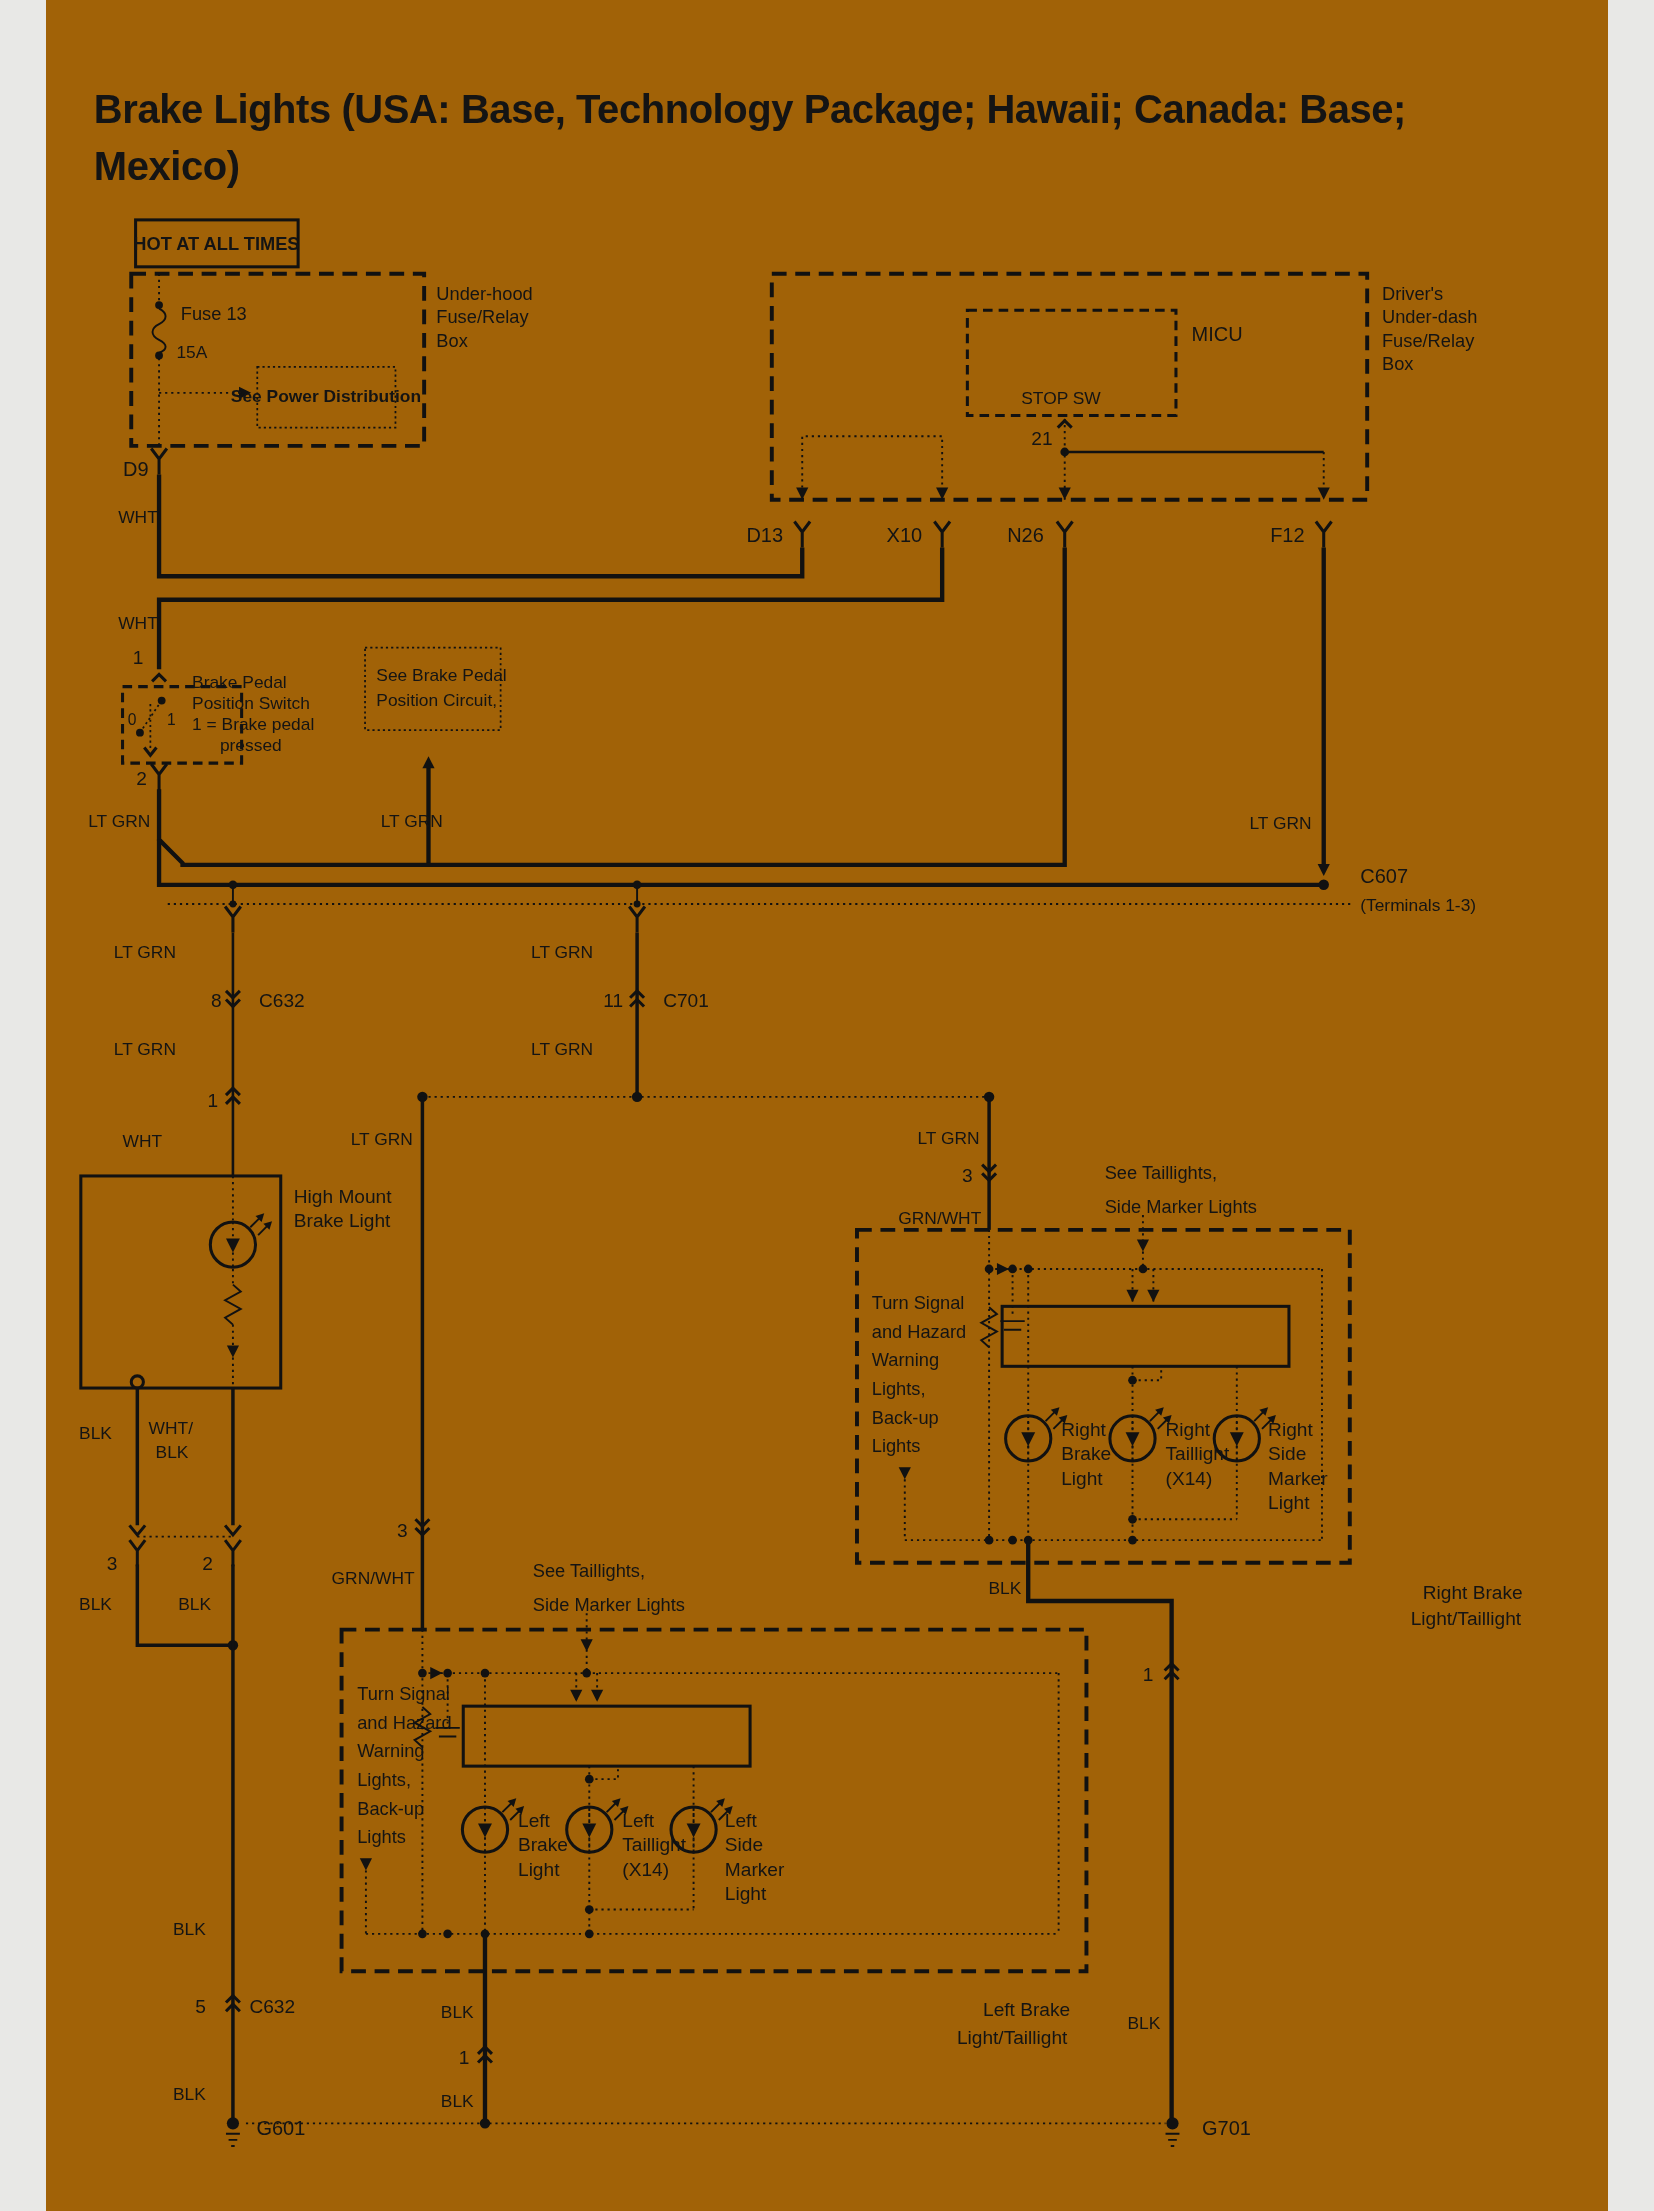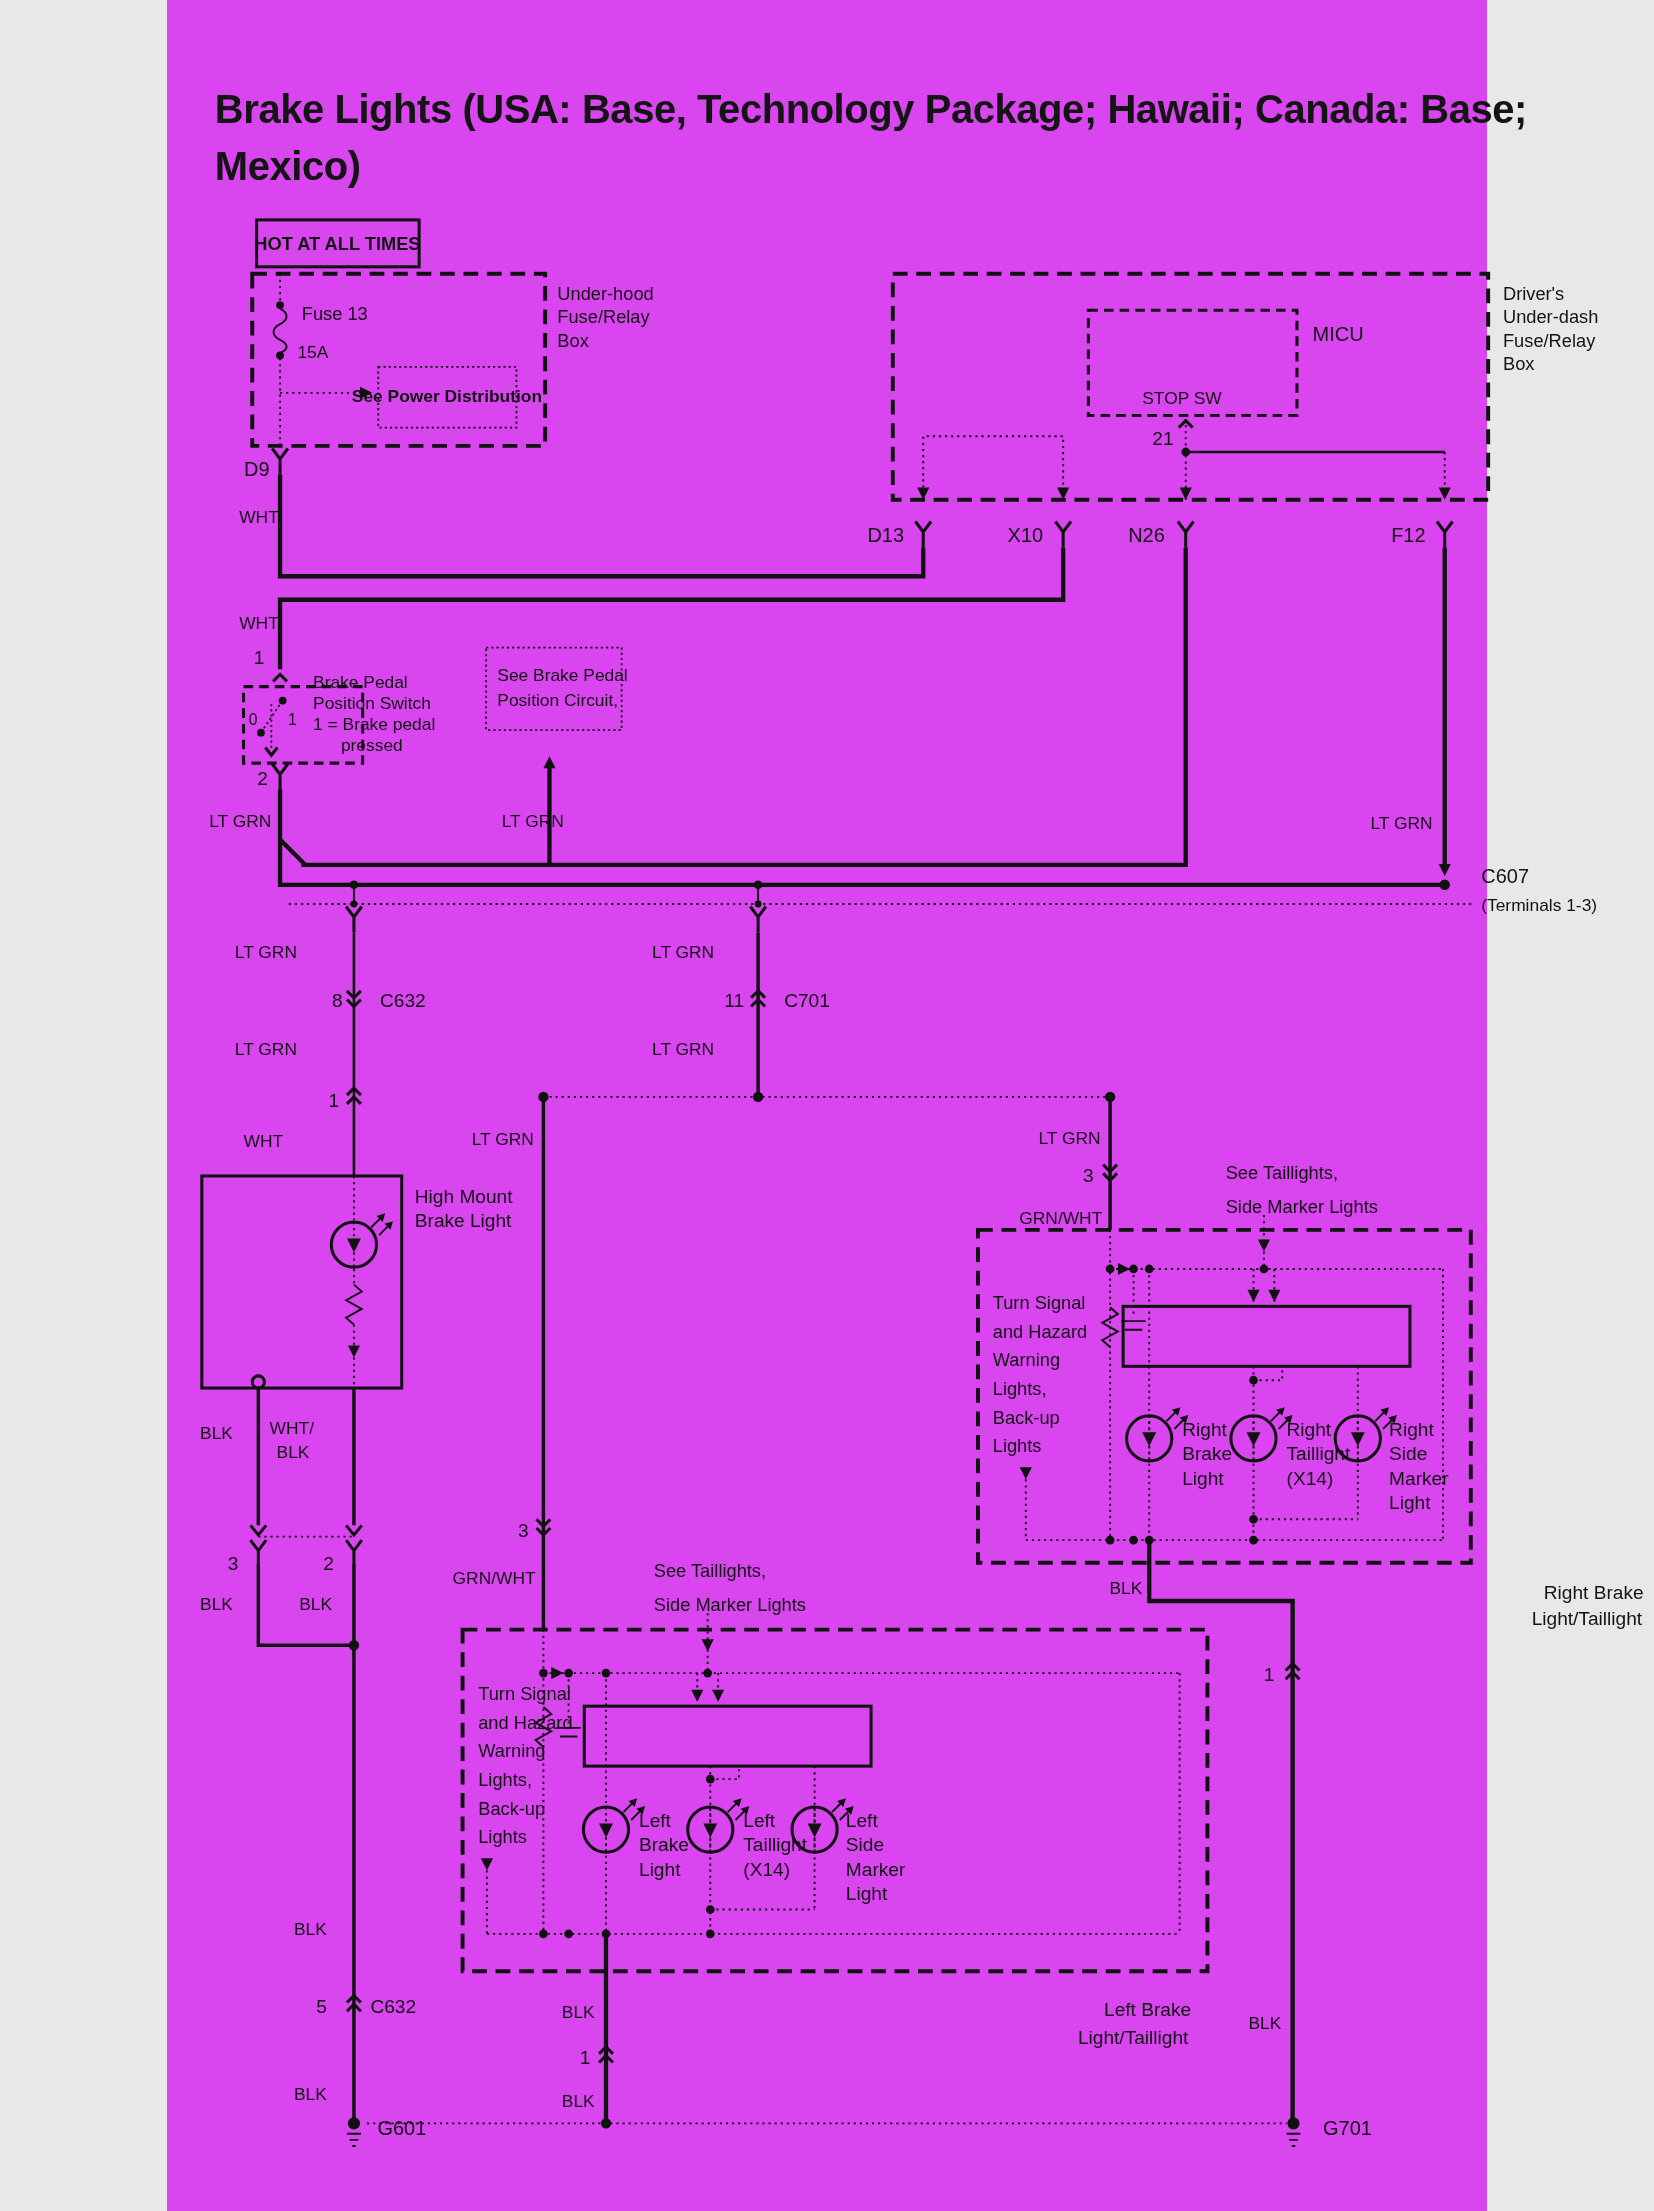--- a/index.html
+++ b/index.html
@@ -1,16 +1,16 @@
 <!DOCTYPE html>
 <html style="font-size:14px"><head>
 <meta charset="utf-8">
 <style>
   html,body{margin:0;padding:0;background:#e8e8e6;}
-  #page{position:relative;width:1320px;height:2212px;background:#d946ef;margin:0 auto;
+  #page{position:relative;width:1562px;height:2212px;background:#a16207;margin:0 auto;
         font-family:"Liberation Sans", sans-serif;}
   svg{position:absolute;left:0;top:0;}
   text{fill:#141414;font-family:"Liberation Sans", sans-serif;}
   .t46{font-size:46px;font-weight:bold;letter-spacing:-0.5px;}
   .t23{font-size:23px;}
   .t22{font-size:22px;}
   .t21{font-size:21px;}
   .t20{font-size:20px;}
   .t18{font-size:18px;}
   .bold{font-weight:bold;}

